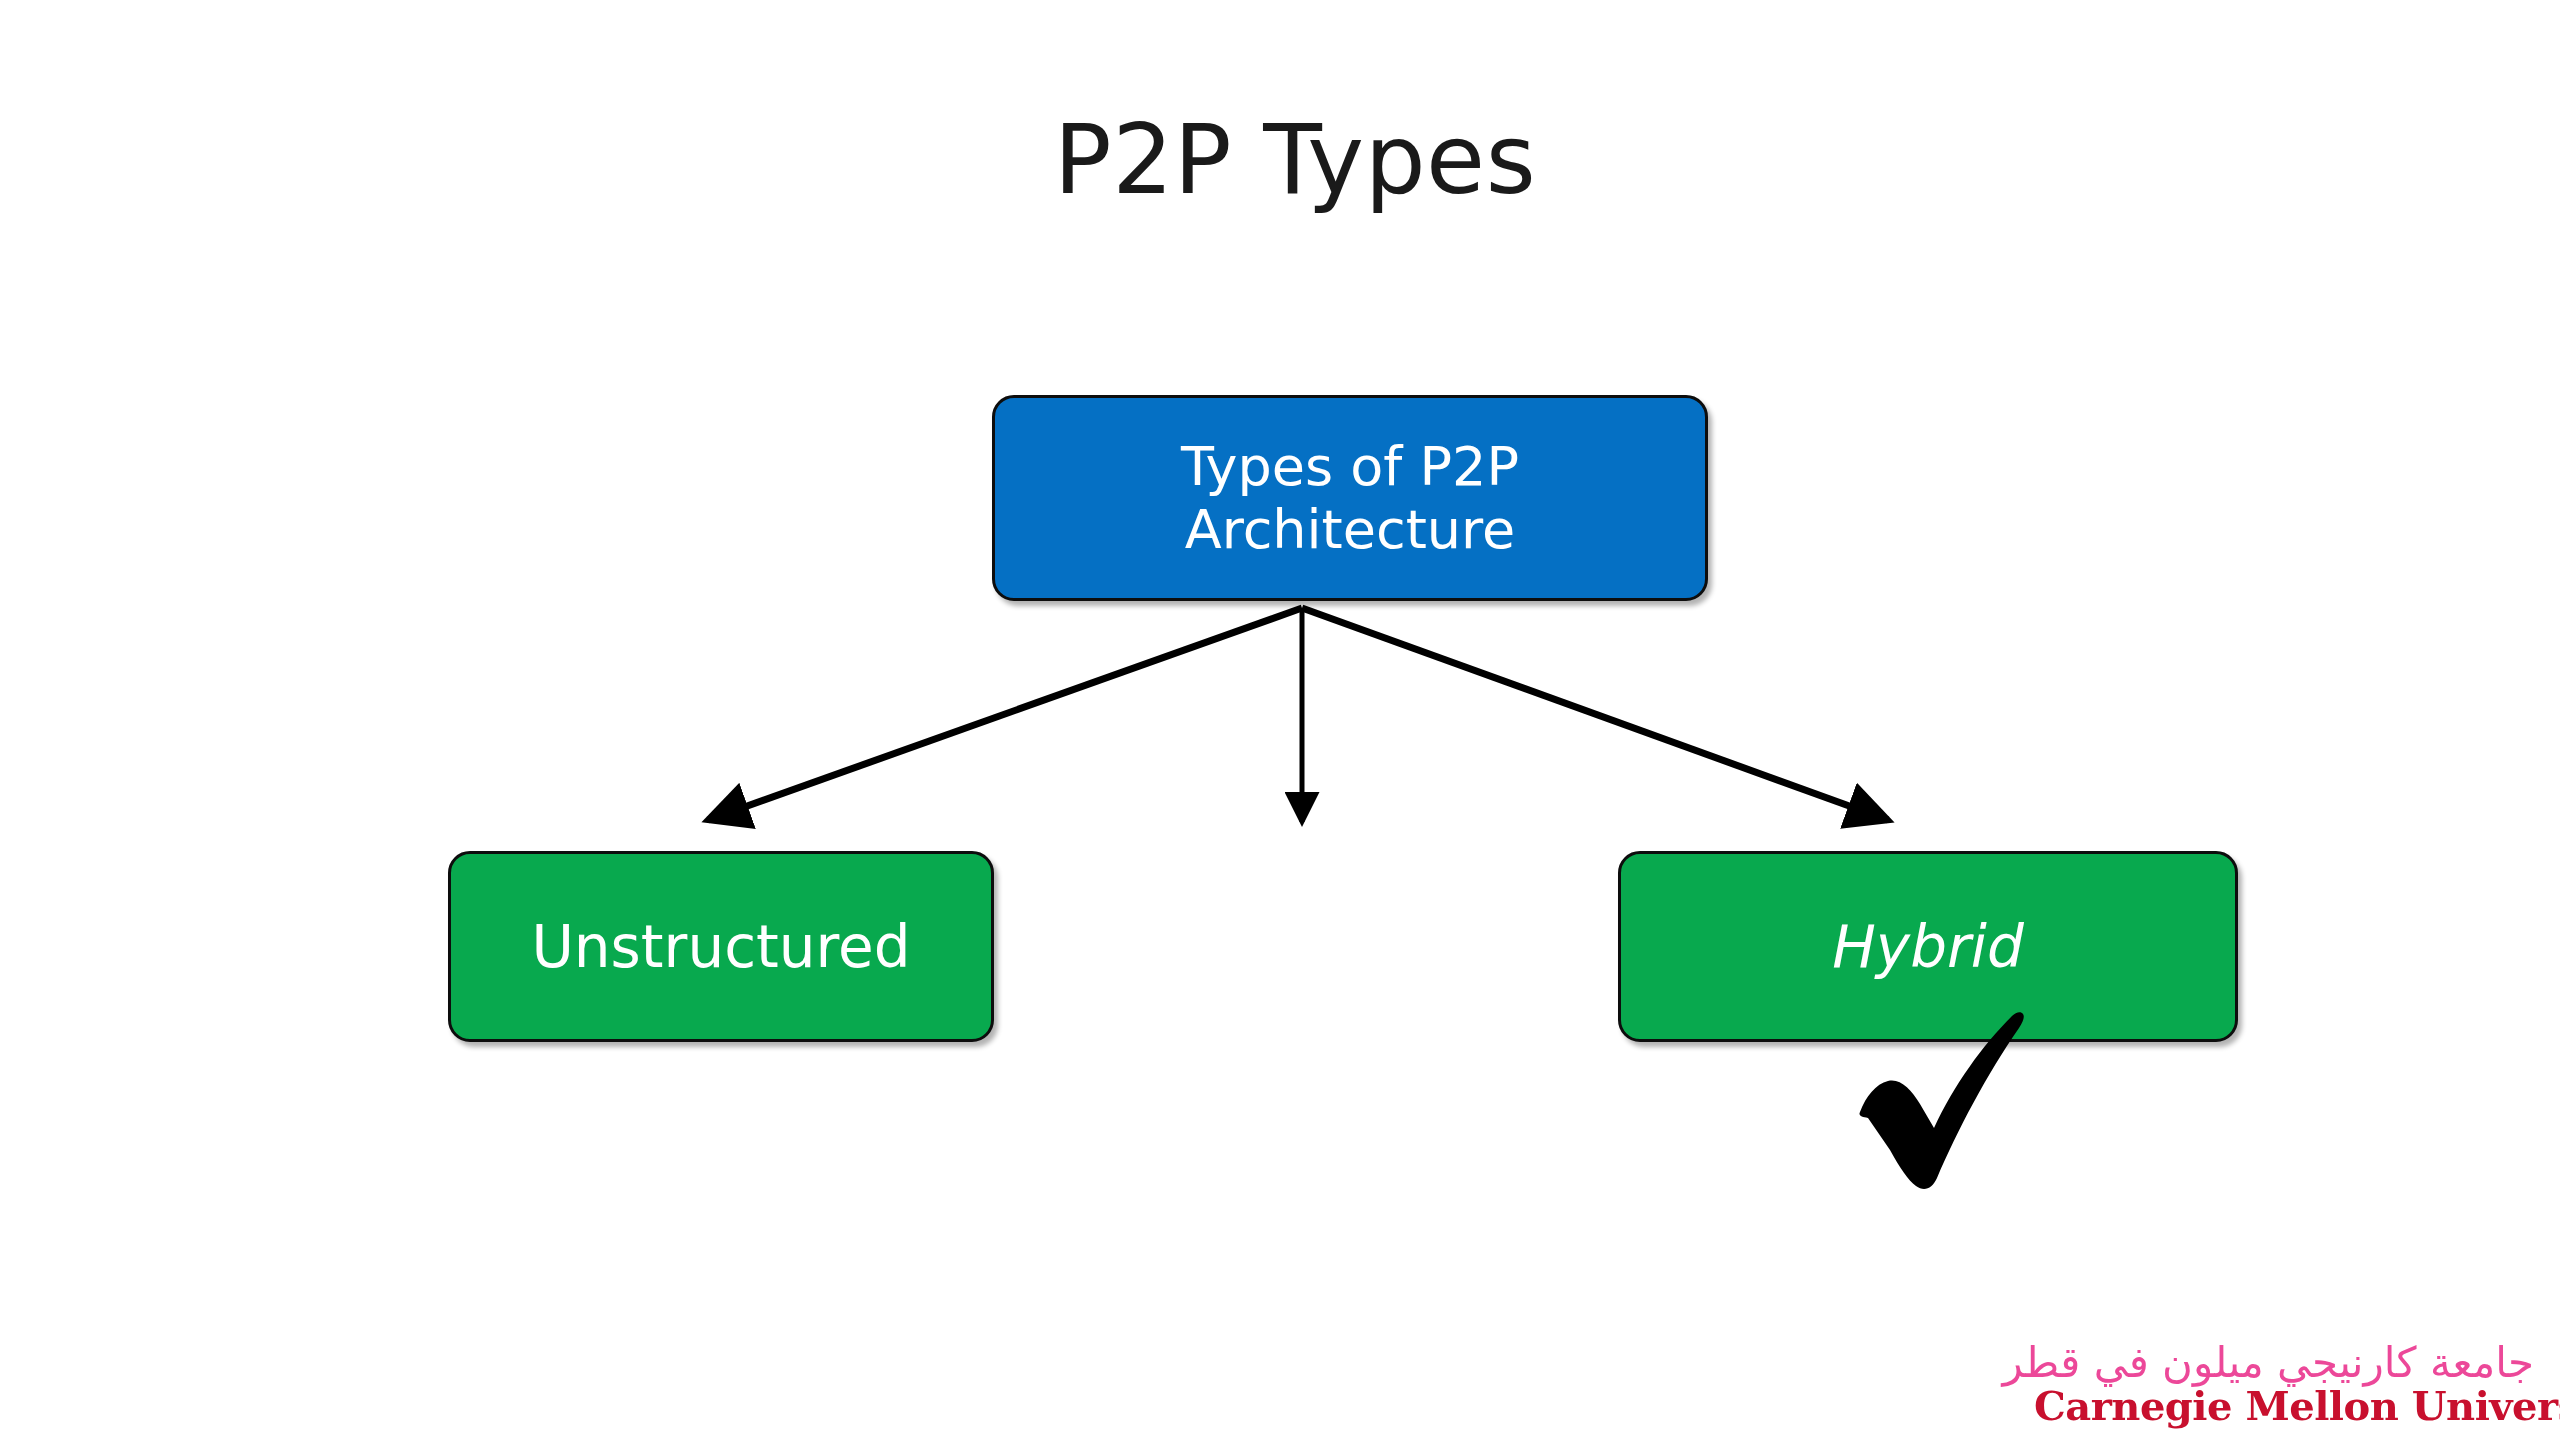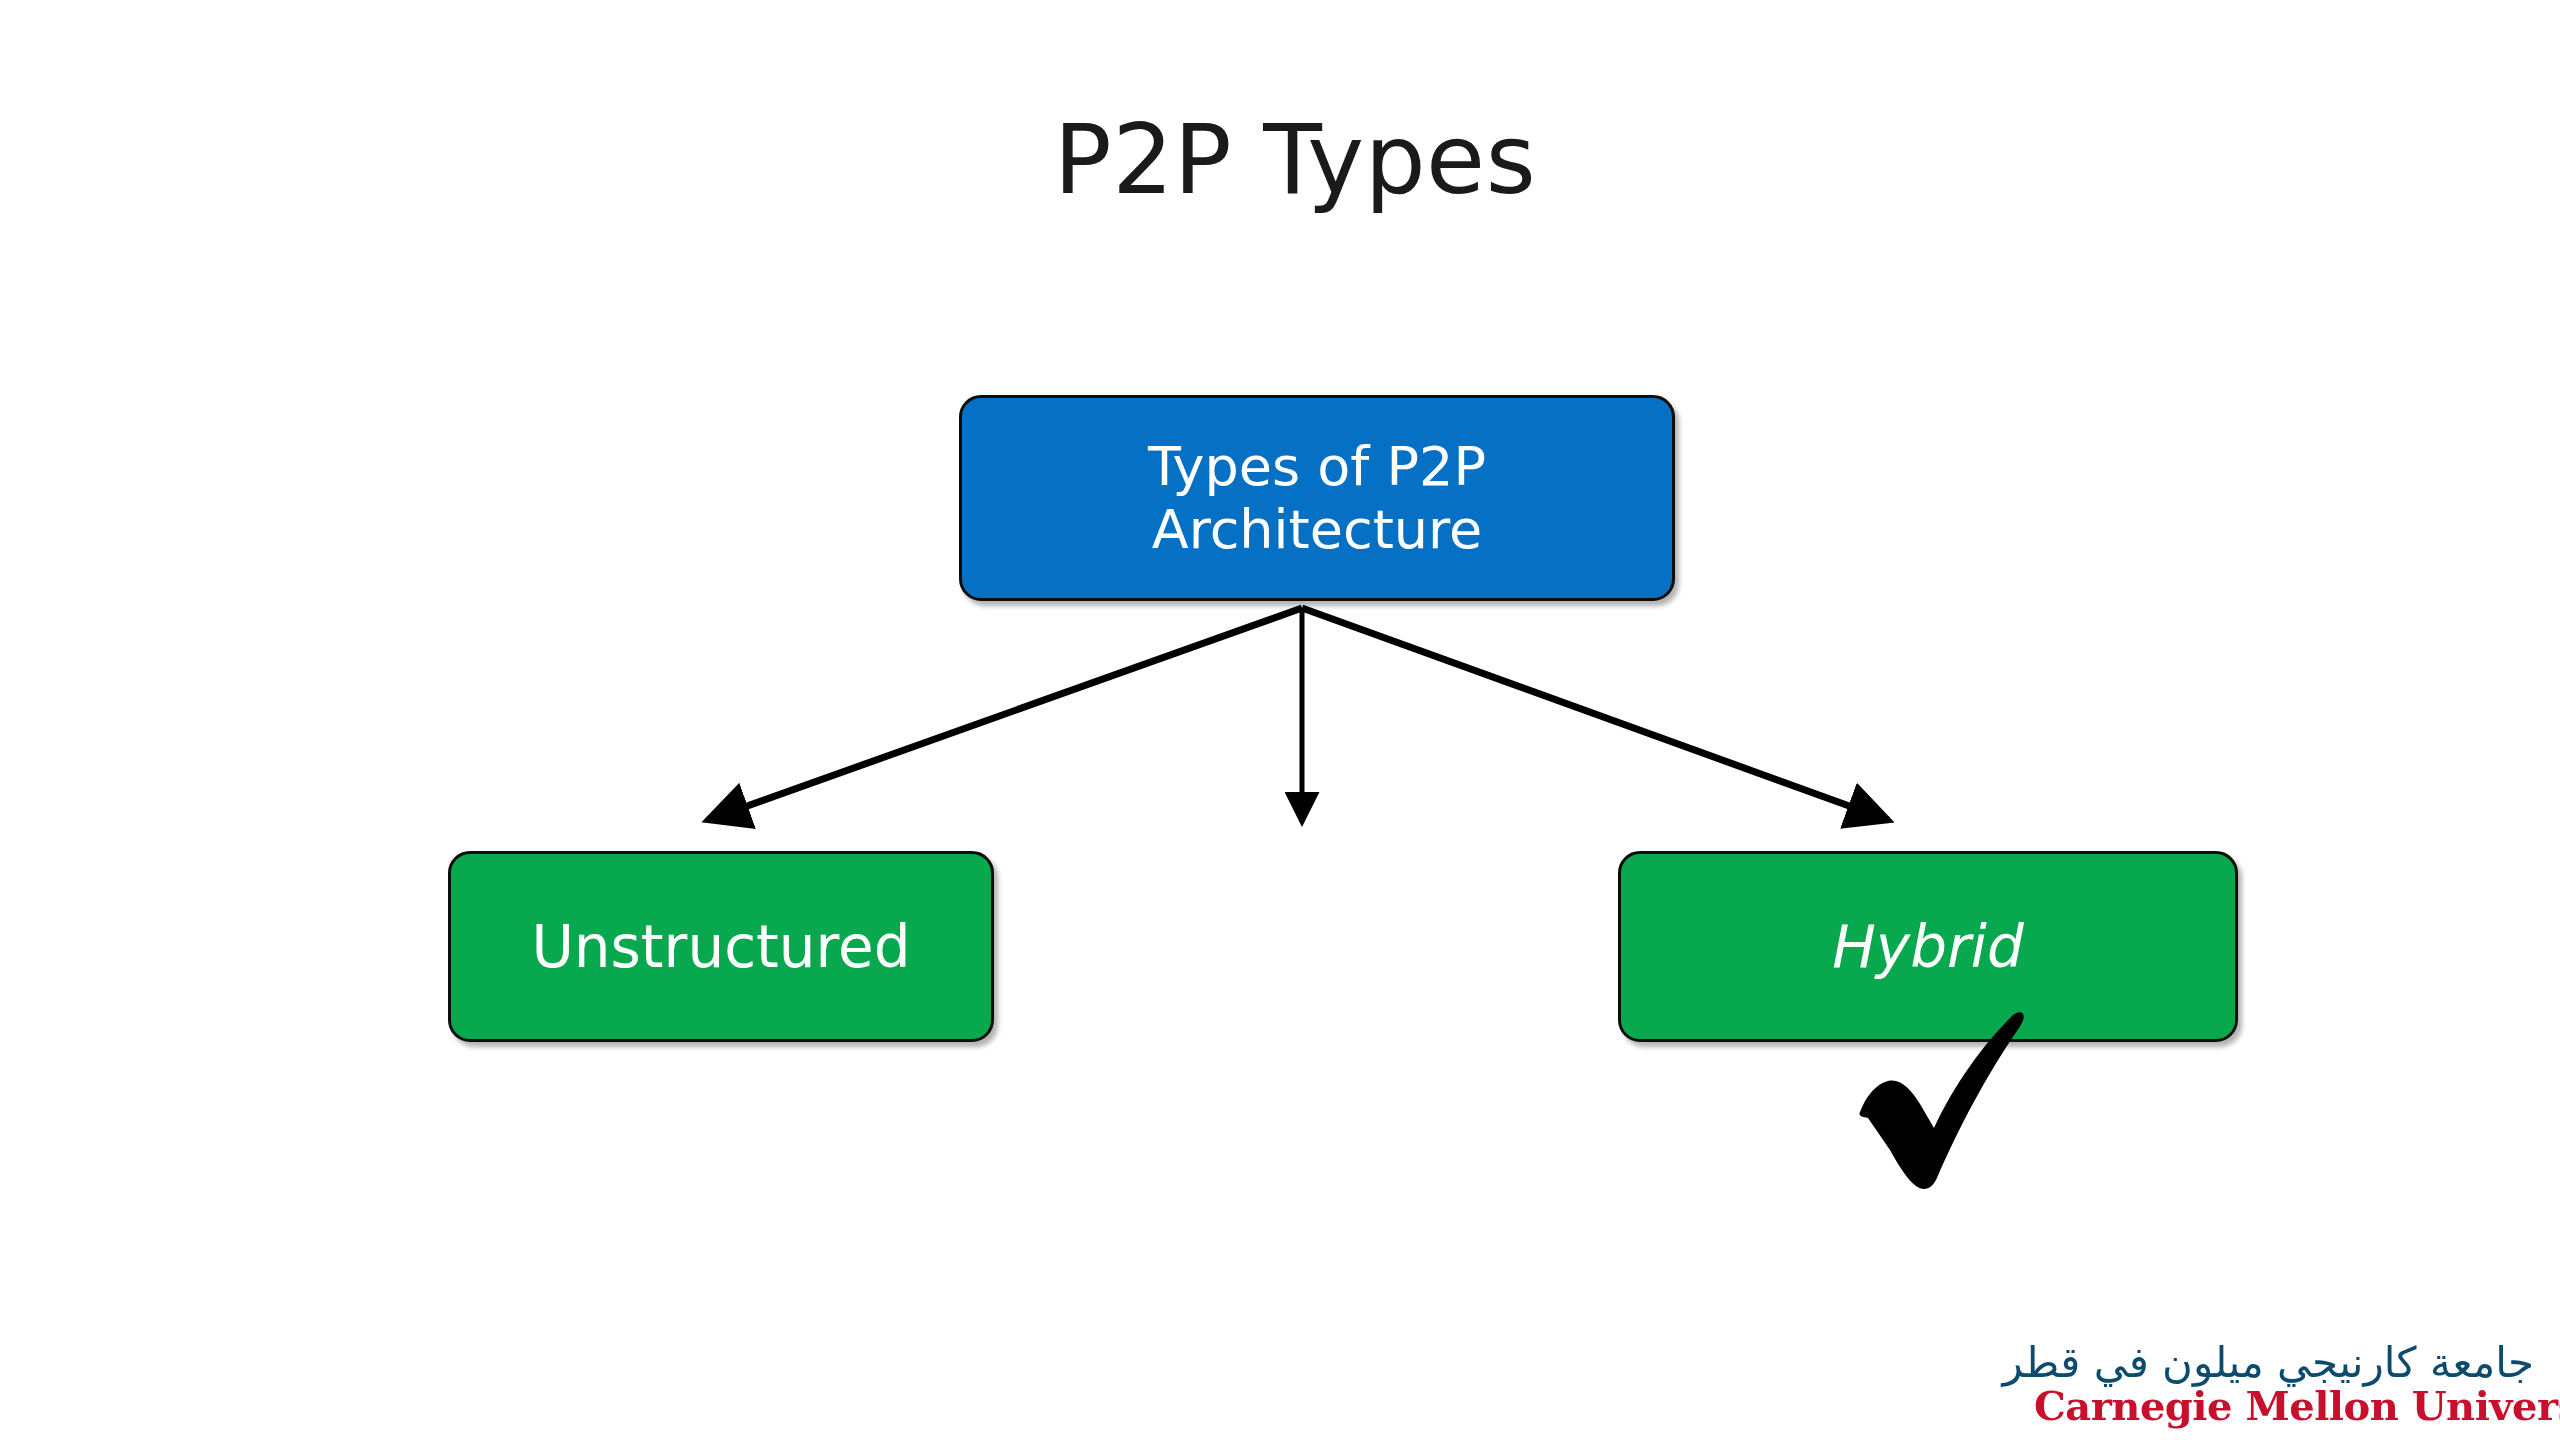--- a/index.html
+++ b/index.html
@@ -51,21 +51,21 @@
     align-items: center;
     justify-content: center;
     text-align: center;
     color: #ffffff;
     font-family: "DejaVu Sans", "Liberation Sans", sans-serif;
     font-weight: 400;
     box-shadow: 4px 5px 5px rgba(0,0,0,0.30);
   }
 
   .node-root {
-    left: 959px;
+    left: 992px;
     top: 395px;
     width: 716px;
     height: 206px;
     background: #0570C4;
     font-size: 54px;
     line-height: 1.17;
   }
   .node-root .node-label { padding: 0 24px; }
 
   .node-leaf {
@@ -93,21 +93,21 @@
     position: absolute;
     right: 26px;
     bottom: 14px;
     width: 500px;
     text-align: right;
     line-height: 1;
   }
   .logo-arabic {
     font-family: "DejaVu Sans", sans-serif;
     font-size: 42px;
-    color: #0c4a6e;
+    color: #ec4899;
     letter-spacing: 1px;
     direction: rtl;
     margin-bottom: 2px;
     white-space: nowrap;
   }
   .logo-latin {
     font-family: "DejaVu Serif", "Liberation Serif", serif;
     font-size: 40px;
     font-weight: 700;
     white-space: nowrap;

